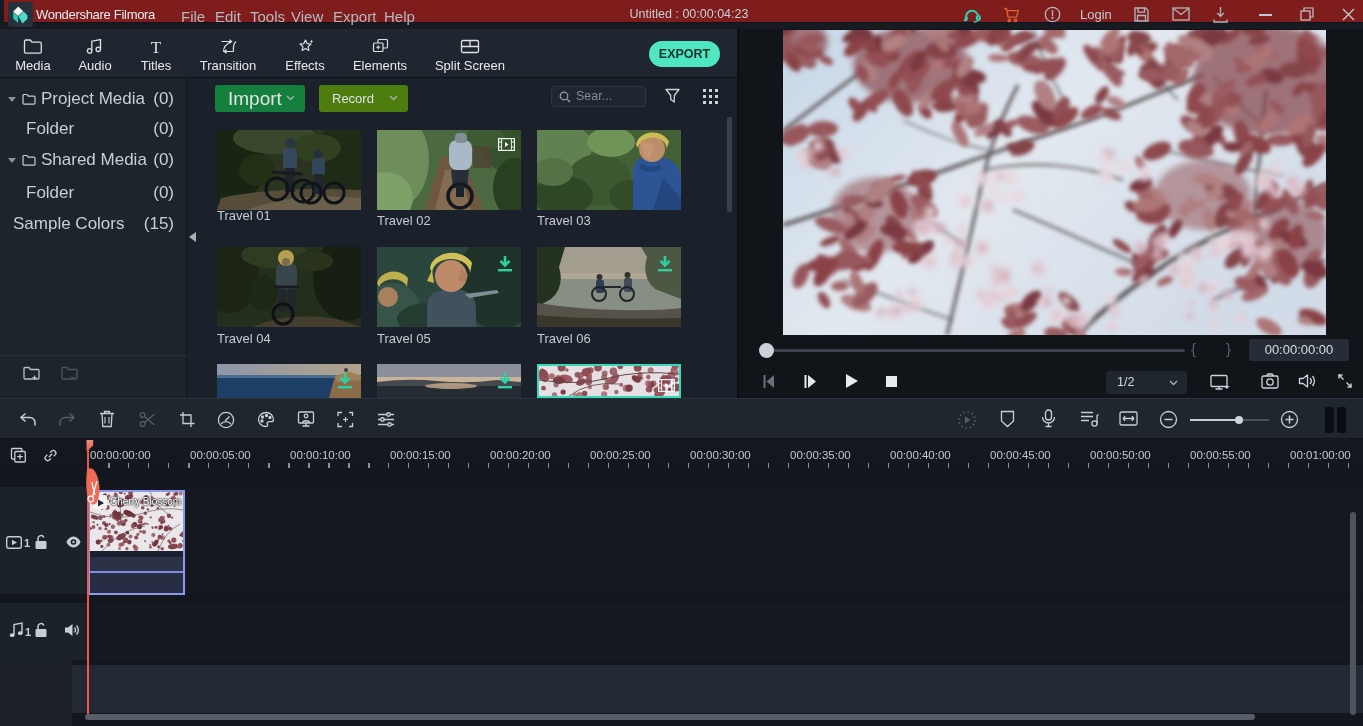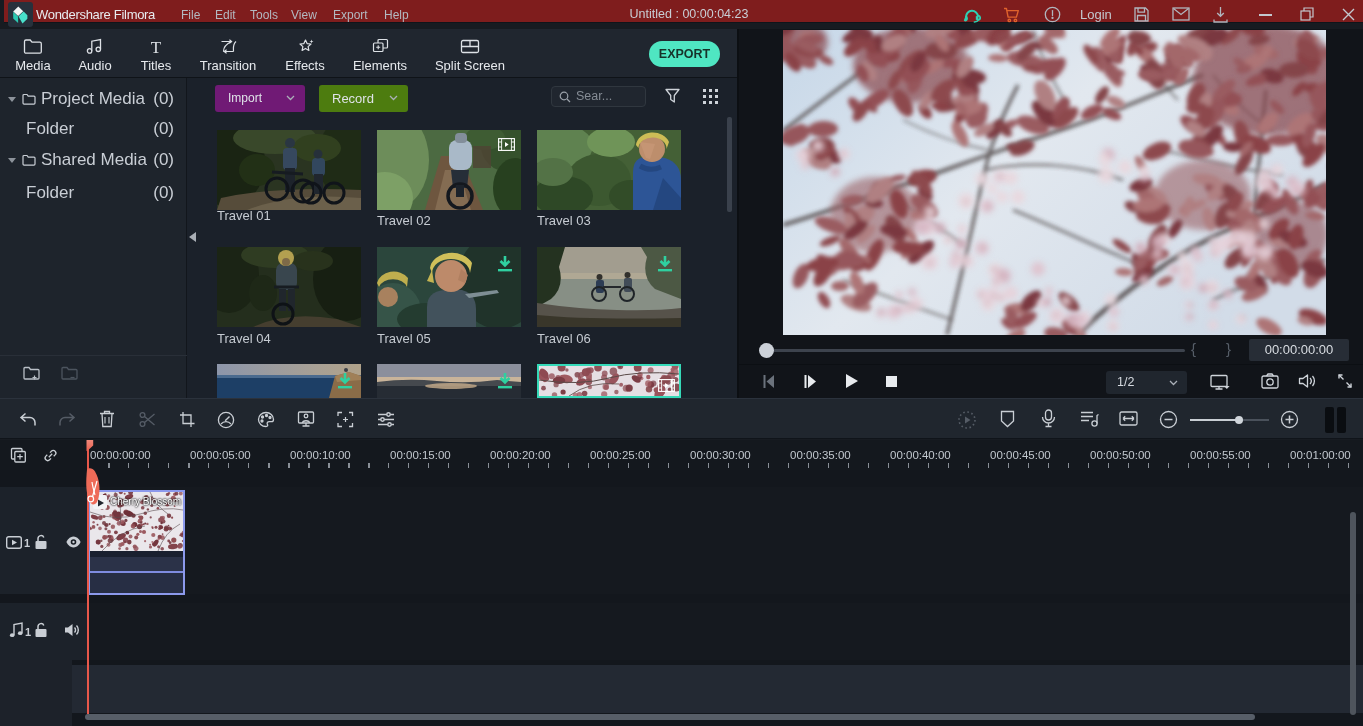--- a/index.html
+++ b/index.html
@@ -10,21 +10,21 @@
 <body>
 
 <div class="abs" style="left:4px;top:0;width:1363px;height:23px;background:#7f1d1d;border-bottom:1px solid #10141a">
   <div class="abs" style="left:4px;top:2px;width:25px;height:25px;background:#27313c;border-radius:3px"></div>
   <svg class="abs" style="left:7px;top:4px" width="19" height="21" viewBox="0 0 19 21">
     <path d="M2.2 7.4 L7.3 2.6 L12.2 7.2 L7.1 12.0 Z" fill="#f2f6f6"></path>
     <path d="M7.5 12.4 L12.6 7.6 L16.4 11.2 L16.4 14.8 L11.5 19.4 Z" fill="#49e0cb"></path>
     <path d="M2.2 7.8 L7.1 12.4 L7.1 19.0 L2.2 14.4 Z" fill="#2cc9b2"></path>
   </svg>
   <div class="abs" style="left:32px;top:7px;font-size:13px;color:#e8ecf0;letter-spacing:-0.3px">Wondershare Filmora</div>
-  <style>.mn{position:absolute;top:8px;font-size:12px;color:#b3b9c1}</style>
+  <style>.mn{position:absolute;top:8px;font-size:15px;color:#b3b9c1}</style>
   <span class="mn" style="left:177px">File</span>
     <span class="mn" style="left:211px">Edit</span>
     <span class="mn" style="left:246px">Tools</span>
     <span class="mn" style="left:287px">View</span>
     <span class="mn" style="left:329px">Export</span>
     <span class="mn" style="left:380px">Help</span>
   <div class="abs" style="left:620px;top:7px;width:130px;text-align:center;font-size:12.5px;color:#c9ced5">Untitled : 00:00:04:23</div>
 
   <svg class="abs" style="left:959px;top:6px" width="18" height="18" viewBox="0 0 18 18">
     <path d="M3 11 a6 6 0 0 1 12 -0.4" fill="none" stroke="#2fd0b2" stroke-width="2"></path>
@@ -129,36 +129,37 @@
         <path d="M1 2.5 a1 1 0 0 1 1 -1 h3 l1.2 1.6 h5.8 a1 1 0 0 1 1 1 v6 a1 1 0 0 1 -1 1 h-10 a1 1 0 0 1 -1 -1 Z"></path>
       </svg>
     <span style="margin-left:41px">Project Media</span><span class="cnt">(0)</span></div>
   <div class="srow" style="top:36px"><span style="margin-left:26px">Folder</span><span class="cnt">(0)</span></div>
   <div class="srow" style="top:67px"><span class="tri"></span>
     <svg class="fold" width="14" height="12" viewBox="0 0 14 12" fill="none" stroke="#c9ced5" stroke-width="1.2">
         <path d="M1 2.5 a1 1 0 0 1 1 -1 h3 l1.2 1.6 h5.8 a1 1 0 0 1 1 1 v6 a1 1 0 0 1 -1 1 h-10 a1 1 0 0 1 -1 -1 Z"></path>
       </svg>
     <span style="margin-left:41px">Shared Media</span><span class="cnt">(0)</span></div>
   <div class="srow" style="top:100px"><span style="margin-left:26px">Folder</span><span class="cnt">(0)</span></div>
+  <div class="srow" style="top:131px"><span style="margin-left:13px">Sample Colors</span><span class="cnt">(15)</span></div>
   <div class="abs" style="left:0;top:277px;width:187px;height:1px;background:#292f38"></div>
   <svg class="abs" style="left:23px;top:288px" width="18" height="15" viewBox="0 0 18 15" fill="none" stroke="#b9bfc6" stroke-width="1.3">
       <path d="M1 2.5 a1 1 0 0 1 1 -1 h4 l1.5 2 h7.5 a1 1 0 0 1 1 1 v7.5 a1 1 0 0 1 -1 1 h-13 a1 1 0 0 1 -1 -1 Z"></path>
       <path d="M11.5 13.5 v-4 M9.5 11.5 h4" stroke-width="1.2"></path>
     </svg>
   <svg class="abs" style="left:61px;top:288px" width="18" height="15" viewBox="0 0 18 15" fill="none" stroke="#4c545e" stroke-width="1.3">
       <path d="M1 2.5 a1 1 0 0 1 1 -1 h4 l1.5 2 h7.5 a1 1 0 0 1 1 1 v7.5 a1 1 0 0 1 -1 1 h-13 a1 1 0 0 1 -1 -1 Z"></path>
       <path d="M9.5 11.5 h4" stroke-width="1.2"></path>
     </svg>
 </div>
 
 <div class="abs" style="left:189px;top:232px;width:0;height:0;border-top:5px solid transparent;border-bottom:5px solid transparent;border-right:7px solid #a9aeb5;z-index:5"></div>
 
 <div class="abs" id="mediapanel" style="left:187px;top:78px;width:550px;height:320px;background:#1b212a;overflow:hidden">
 
-  <div class="abs" style="left:28px;top:7px;width:90px;height:27px;background:#701a75;border-radius:3px;font-size:12px;color:#dfe3e8;line-height:27px"><span style="margin-left:13px">Import</span>
+  <div class="abs" style="left:28px;top:7px;width:90px;height:27px;background:#15803d;border-radius:3px;font-size:19px;color:#dfe3e8;line-height:27px"><span style="margin-left:13px">Import</span>
     <svg class="abs" style="right:10px;top:10px" width="9" height="6" viewBox="0 0 9 6" fill="none" stroke="#aab0b8" stroke-width="1.3">
         <path d="M1 1 L4.5 4.5 L8 1"></path>
       </svg></div>
   <div class="abs" style="left:132px;top:7px;width:89px;height:27px;background:#4d7c0f;border-radius:3px;font-size:13px;color:#dfe3e8;line-height:27px"><span style="margin-left:13px">Record</span>
     <svg class="abs" style="right:10px;top:10px" width="9" height="6" viewBox="0 0 9 6" fill="none" stroke="#aab0b8" stroke-width="1.3">
         <path d="M1 1 L4.5 4.5 L8 1"></path>
       </svg></div>
   <div class="abs" style="left:364px;top:8px;width:95px;height:21px;background:#20262f;border:1px solid #30373f;border-radius:4px;color:#858c95;font-size:12.5px;line-height:19px">
     <svg class="abs" style="left:7px;top:4px" width="12" height="12" viewBox="0 0 12 12" fill="none" stroke="#9aa1a9" stroke-width="1.2">
         <circle cx="5" cy="5" r="3.8"></circle>

